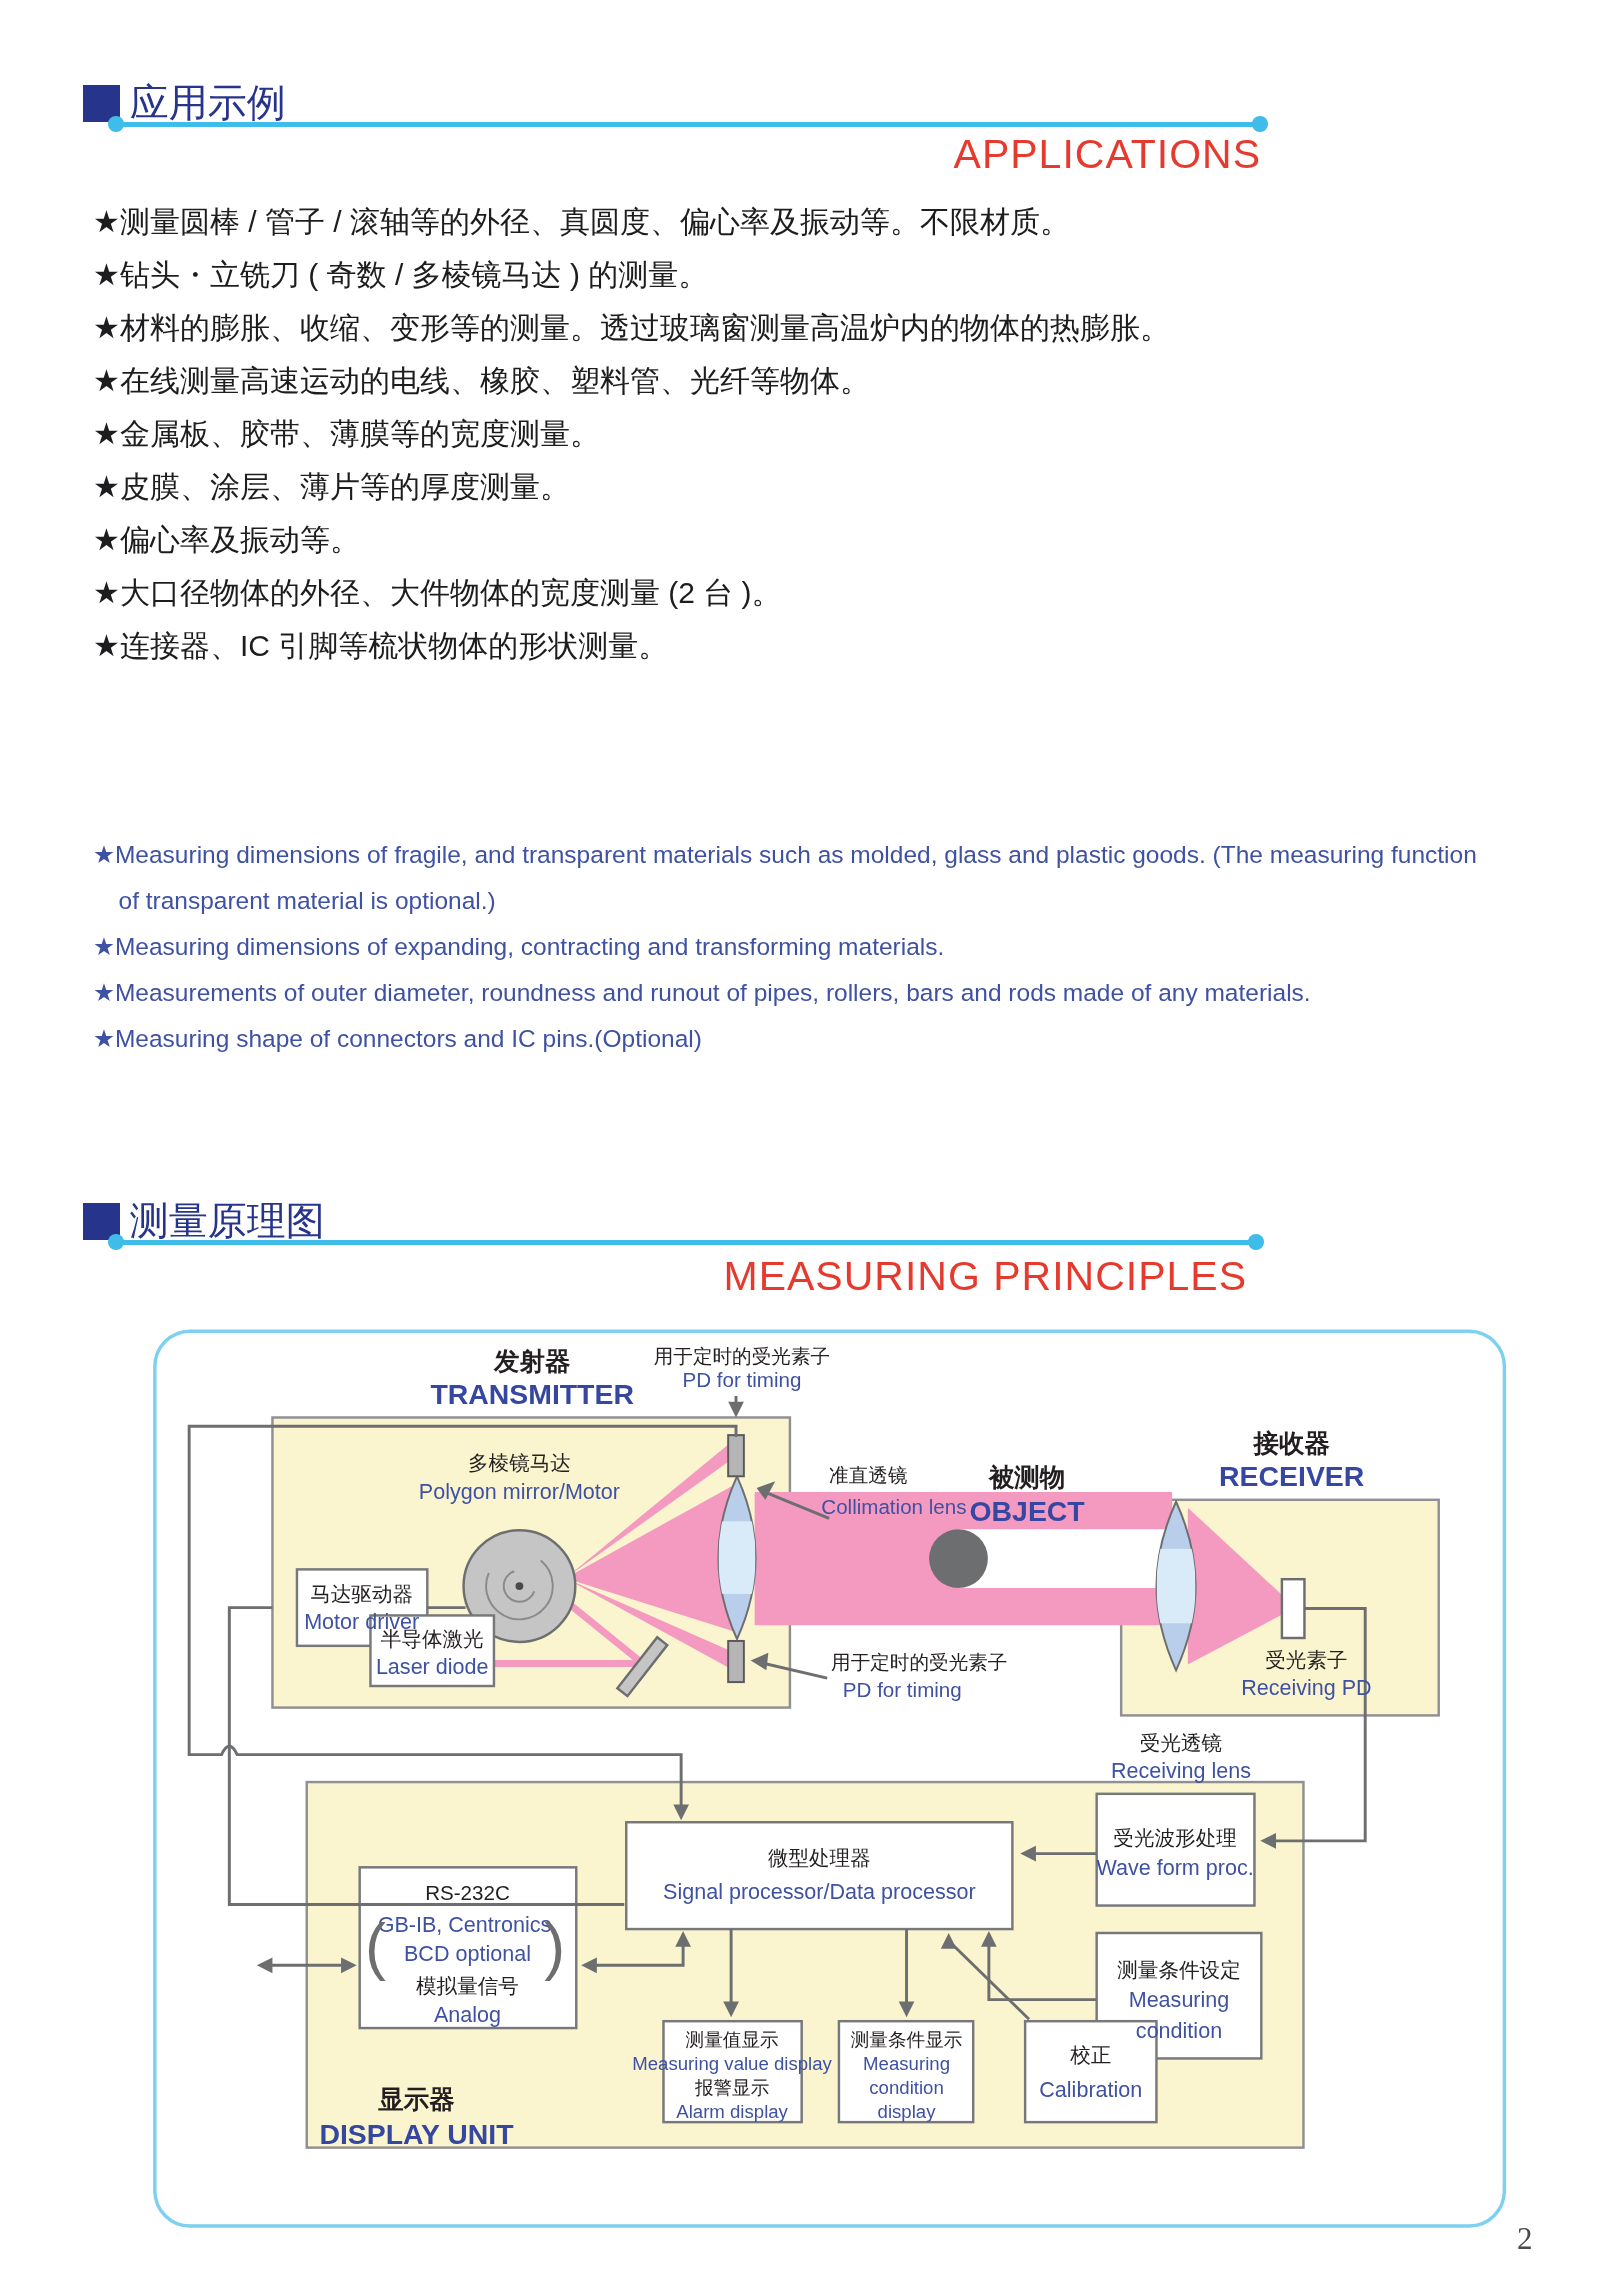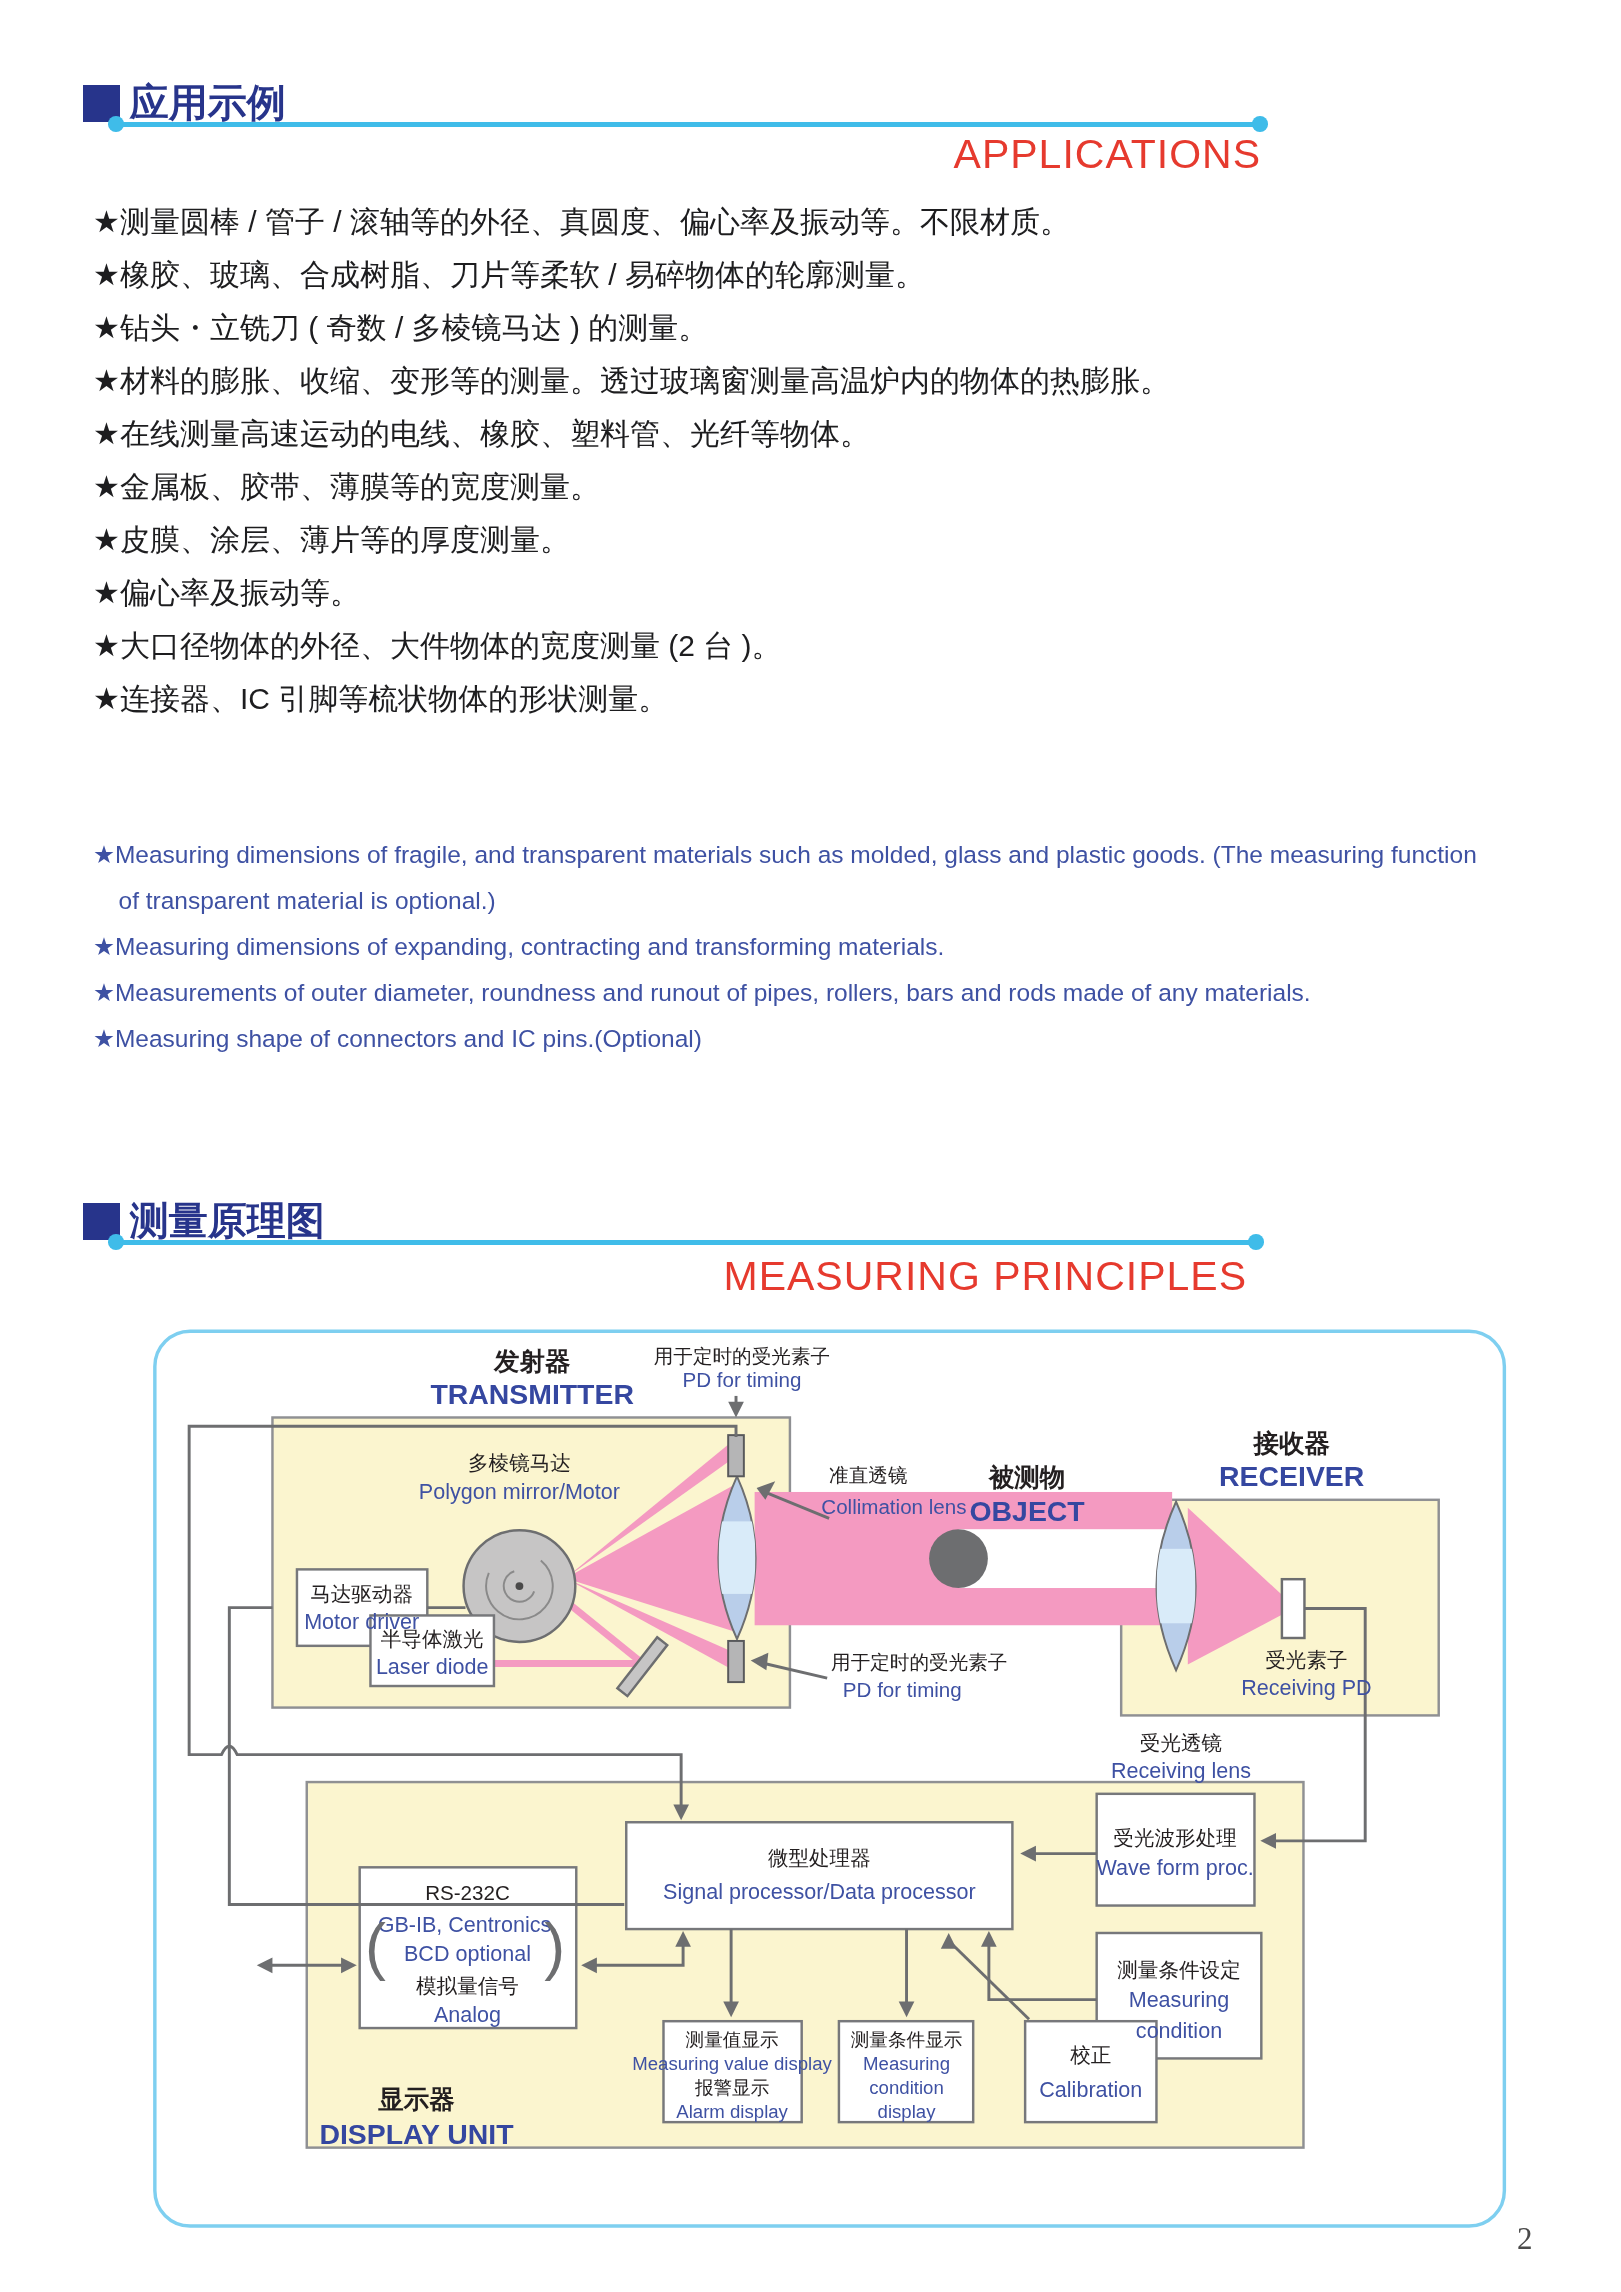--- a/index.html
+++ b/index.html
@@ -5,21 +5,21 @@
   :root{
     --navy:#27348B; --red:#E63A2E; --cyan:#3FBCE9; --blue:#3E51A3;
     --ink:#231F20; --yellow:#FBF5CF; --pink:#F49AC1; --wire:#6D6E70; --panel:#7ECFF0;
   }
   html,body{margin:0;padding:0}
   body{width:1621px;height:2293px;position:relative;background:#fff;
        font-family:"Liberation Sans","DejaVu Sans",sans-serif;overflow:hidden}
   .abs{position:absolute}
   .h-row{display:flex;align-items:center;gap:9.8px}
   .h-square{width:37px;height:37px;background:var(--navy)}
-  .h-title{font-size:39px;font-weight:bold;color:var(--navy)}
+  .h-title{font-size:39px;font-weight:normal;color:var(--navy)}
   .underline{height:4.9px;background:var(--cyan)}
   .dot{width:15.7px;height:15.7px;border-radius:50%;background:var(--cyan)}
   .red-title{font-size:41px;font-weight:normal;color:var(--red);letter-spacing:1px}
   .zh-b{height:53px;font-size:30px;color:#1d1d1f;white-space:nowrap}
   .en-list{width:1407px;font-size:24.5px;color:var(--blue);line-height:46px}
   .en-item{padding-left:25.5px;text-indent:-25.5px}
   .pageno{font-family:"Liberation Serif","DejaVu Serif",serif;font-size:31px;color:#4a4a4a}
 
   
   .panel{fill:#fff;stroke:var(--panel);stroke-width:3.5}
@@ -52,21 +52,20 @@
   <span class="h-square"></span>
   <span class="h-title">应用示例</span>
 </div>
 <div class="abs dot" style="left:108px;top:116px"></div>
 <div class="abs underline" style="left:116px;top:122px;width:1144px"></div>
 <div class="abs dot" style="left:1252px;top:116px"></div>
 <div class="abs red-title" style="right:360px;top:131px">APPLICATIONS</div>
 
 <div class="abs" style="left:93px;top:202px">
   <div class="zh-b">★测量圆棒 / 管子 / 滚轴等的外径、真圆度、偏心率及振动等。不限材质。</div>
-  <div class="zh-b">★橡胶、玻璃、合成树脂、刀片等柔软 / 易碎物体的轮廓测量。</div>
   <div class="zh-b">★钻头・立铣刀 ( 奇数 / 多棱镜马达 ) 的测量。</div>
   <div class="zh-b">★材料的膨胀、收缩、变形等的测量。透过玻璃窗测量高温炉内的物体的热膨胀。</div>
   <div class="zh-b">★在线测量高速运动的电线、橡胶、塑料管、光纤等物体。</div>
   <div class="zh-b">★金属板、胶带、薄膜等的宽度测量。</div>
   <div class="zh-b">★皮膜、涂层、薄片等的厚度测量。</div>
   <div class="zh-b">★偏心率及振动等。</div>
   <div class="zh-b">★大口径物体的外径、大件物体的宽度测量 (2 台 )。</div>
   <div class="zh-b">★连接器、IC 引脚等梳状物体的形状测量。</div>
 </div>
 

